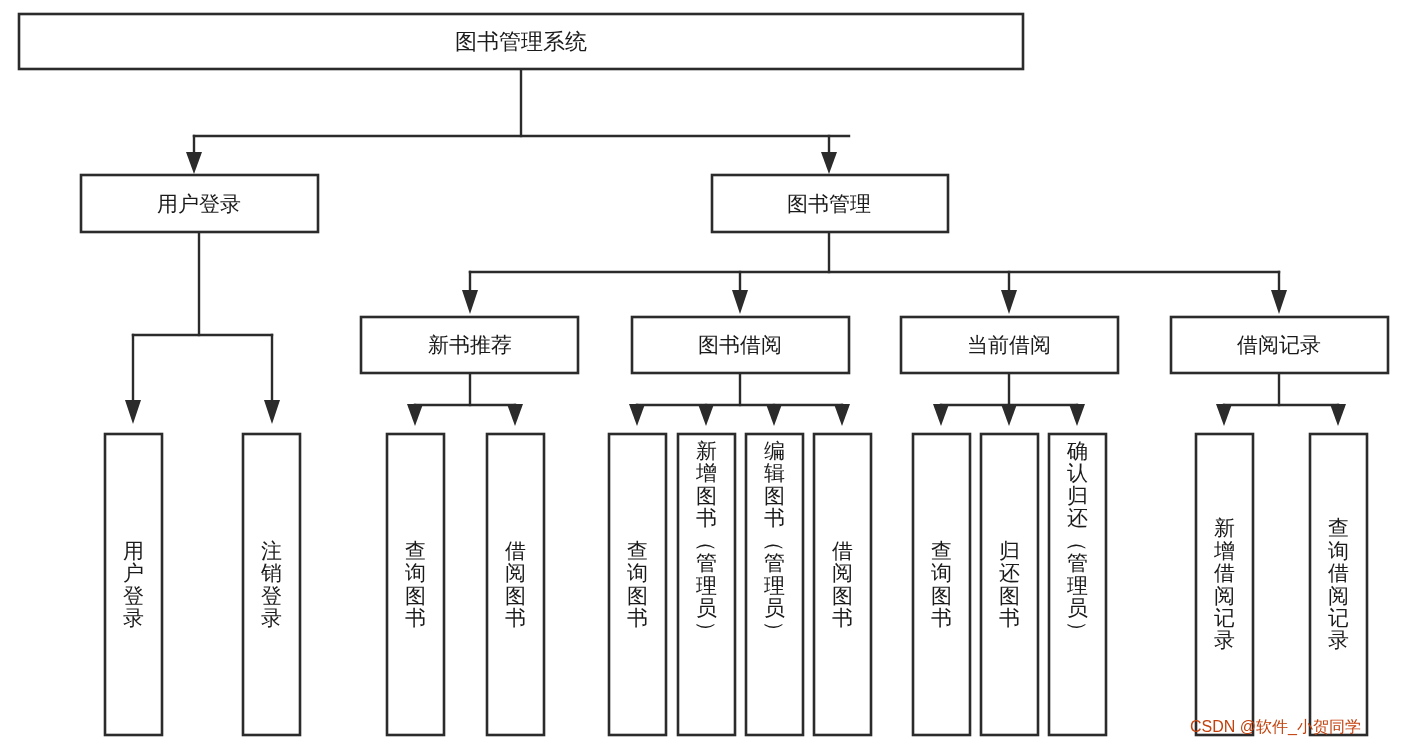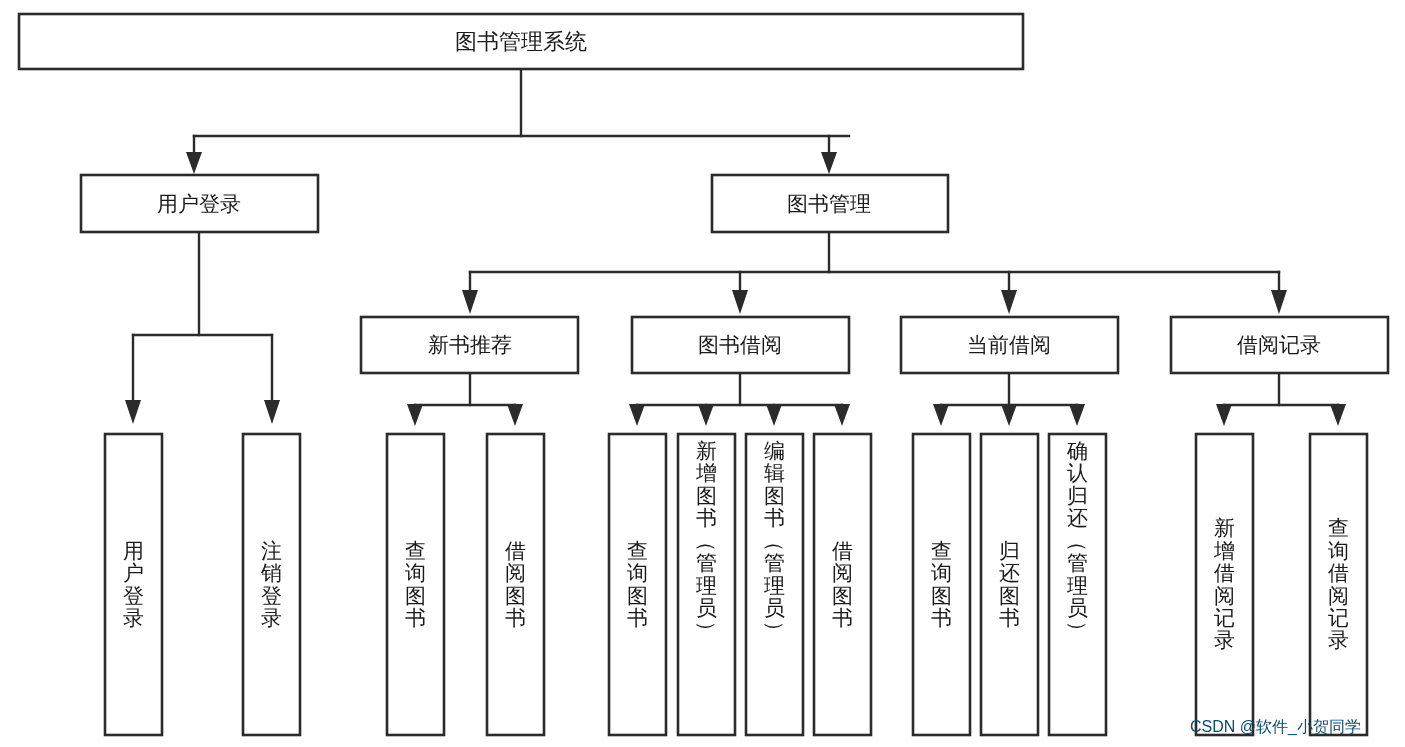--- a/index.html
+++ b/index.html
@@ -72,21 +72,21 @@
     text-align: center;
   }
   .vlabel-wrap span {
     display: block;
   }
   .watermark {
     position: absolute;
     left: 1190px;
     top: 717px;
     font-size: 16px;
-    color: #0c4a6e;
+    color: #c2410c;
     white-space: nowrap;
     font-family: "Liberation Sans", "DejaVu Sans", sans-serif;
   }
 </style>
 </head>
 <body>
 
 <div id="diagram-root">
 
   <svg class="flow" viewBox="0 0 1405 747" xmlns="http://www.w3.org/2000/svg">

